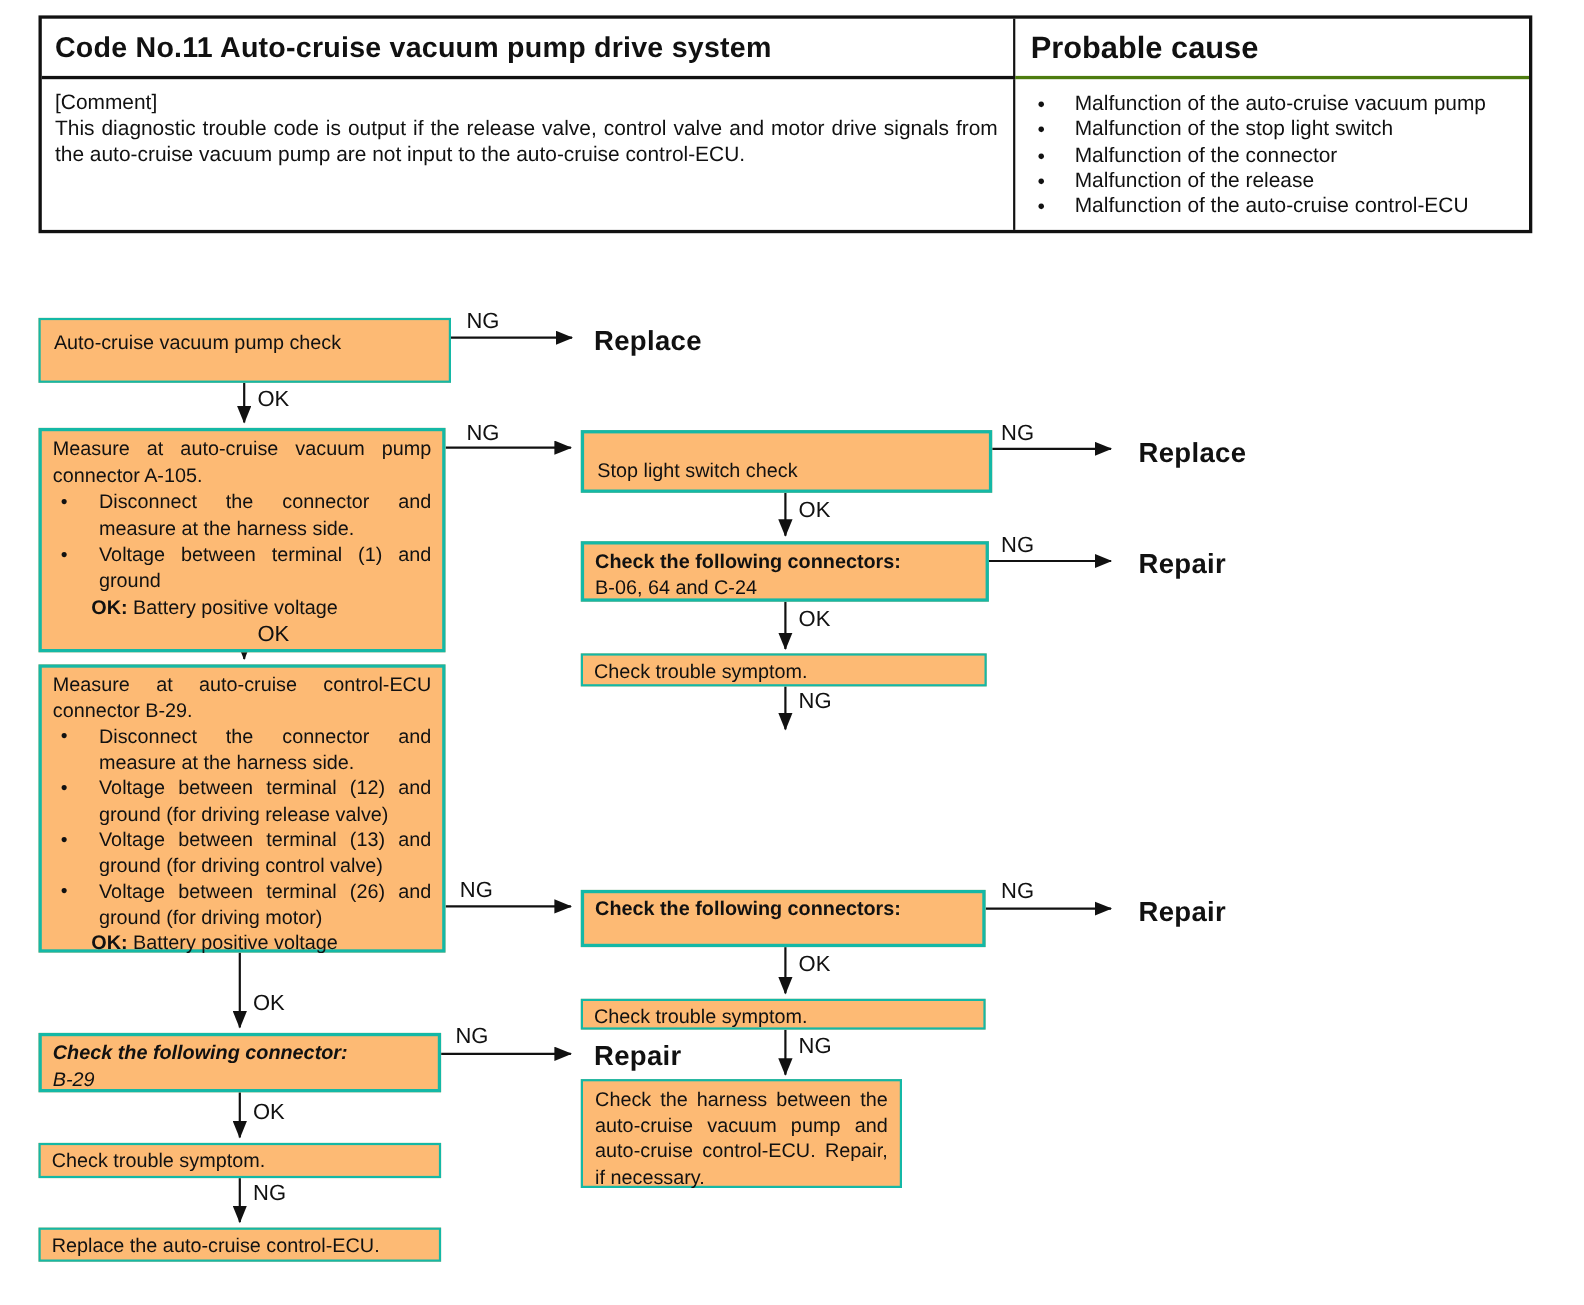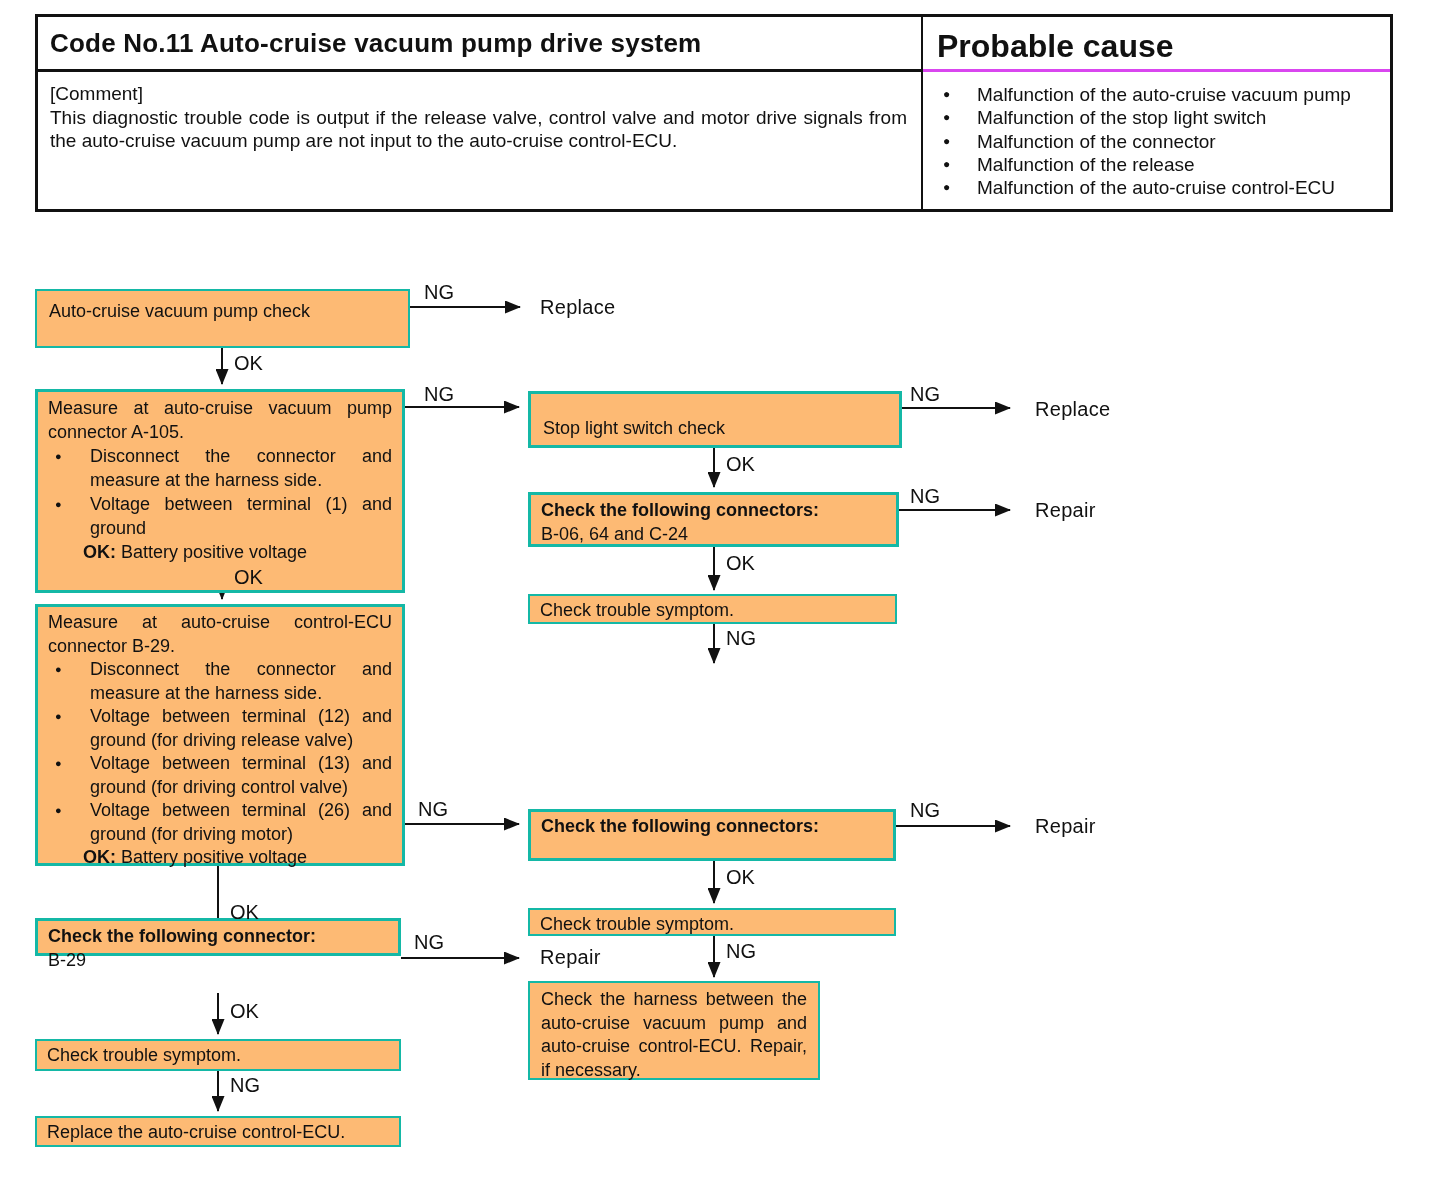--- a/index.html
+++ b/index.html
@@ -14,22 +14,22 @@
     border:3px solid #111;box-sizing:border-box;
     display:grid;grid-template-columns:885px 1fr;grid-template-rows:55px 1fr;
   }
   .hdr-cell{box-sizing:border-box;}
   .hdr-title-left{
     border-bottom:3px solid #111;border-right:2px solid #111;
     font-size:26px;font-weight:bold;padding:11px 12px 0 12px;
     letter-spacing:.2px;
   }
   .hdr-title-right{
-    border-bottom:3px solid #d946ef;
-    font-size:32px;font-weight:bold;padding:11px 12px 0 14px;
+    border-bottom:3px solid #4d7c0f;
+    font-size:28px;font-weight:bold;padding:11px 12px 0 14px;
   }
   .hdr-body-left{
     border-right:2px solid #111;
     font-size:19px;line-height:23.5px;padding:10px 14px 0 12px;
   }
   .hdr-comment-text{text-align:justify;margin-top:0;}
   .hdr-body-right{font-size:19px;line-height:23.3px;padding:11px 10px 0 14px;}
   .cause-row{display:flex;}
   .cause-marker{flex:none;width:34px;font-size:12px;padding-left:6px;}
   .cause-text{flex:1;}
@@ -44,21 +44,21 @@
   .pad-list{padding:4px 10px 0 10px;}
   .pad-para{padding:5px 11px 0 11px;text-align:justify;}
   .node-title{text-align:justify;}
   .bullet-row{display:flex;}
   .bullet-marker{flex:none;width:35px;font-size:11px;padding-left:7px;}
   .bullet-text{flex:1;text-align:justify;}
   .ok-line{margin-left:35px;}
   .hdr-b{font-weight:bold;}
   
   .flow-label{position:absolute;font-size:20px;z-index:3;}
-  .result{position:absolute;font-size:20px;font-weight:normal;z-index:3;letter-spacing:.3px;}
+  .result{position:absolute;font-size:25px;font-weight:bold;z-index:3;letter-spacing:.3px;}
   
   #arrows{position:absolute;left:0;top:0;z-index:1;}
   #arrows line{stroke:#111;stroke-width:2;}
 </style>
 </head>
 <body>
 
 <div id="page">
 
   <div class="hdr">
@@ -157,21 +157,21 @@
     <div class="bullet-row">
       <span class="bullet-marker">●</span>
       <span class="bullet-text">Voltage between terminal (26) and ground (for driving motor)</span>
     </div>
     <div class="ok-line">
       <span class="hdr-b">OK:</span>
       <span>Battery positive voltage</span>
     </div>
   </div>
 
-  <div class="node thick pad-slim" style="left:35px;top:918px;width:366px;height:38px;line-height:24px;">
+  <div class="node thick pad-slim" style="left:35px;top:939px;width:366px;height:54px;line-height:24px;font-style:italic;">
     <div class="hdr-b">Check the following connector:</div>
     <div>B-29</div>
   </div>
 
   <div class="node pad-slim" style="left:35px;top:1039px;width:366px;height:32px;">
     <div>Check trouble symptom.</div>
   </div>
 
   <div class="node pad-slim" style="left:35px;top:1116px;width:366px;height:31px;">
     <div>Replace the auto-cruise control-ECU.</div>

